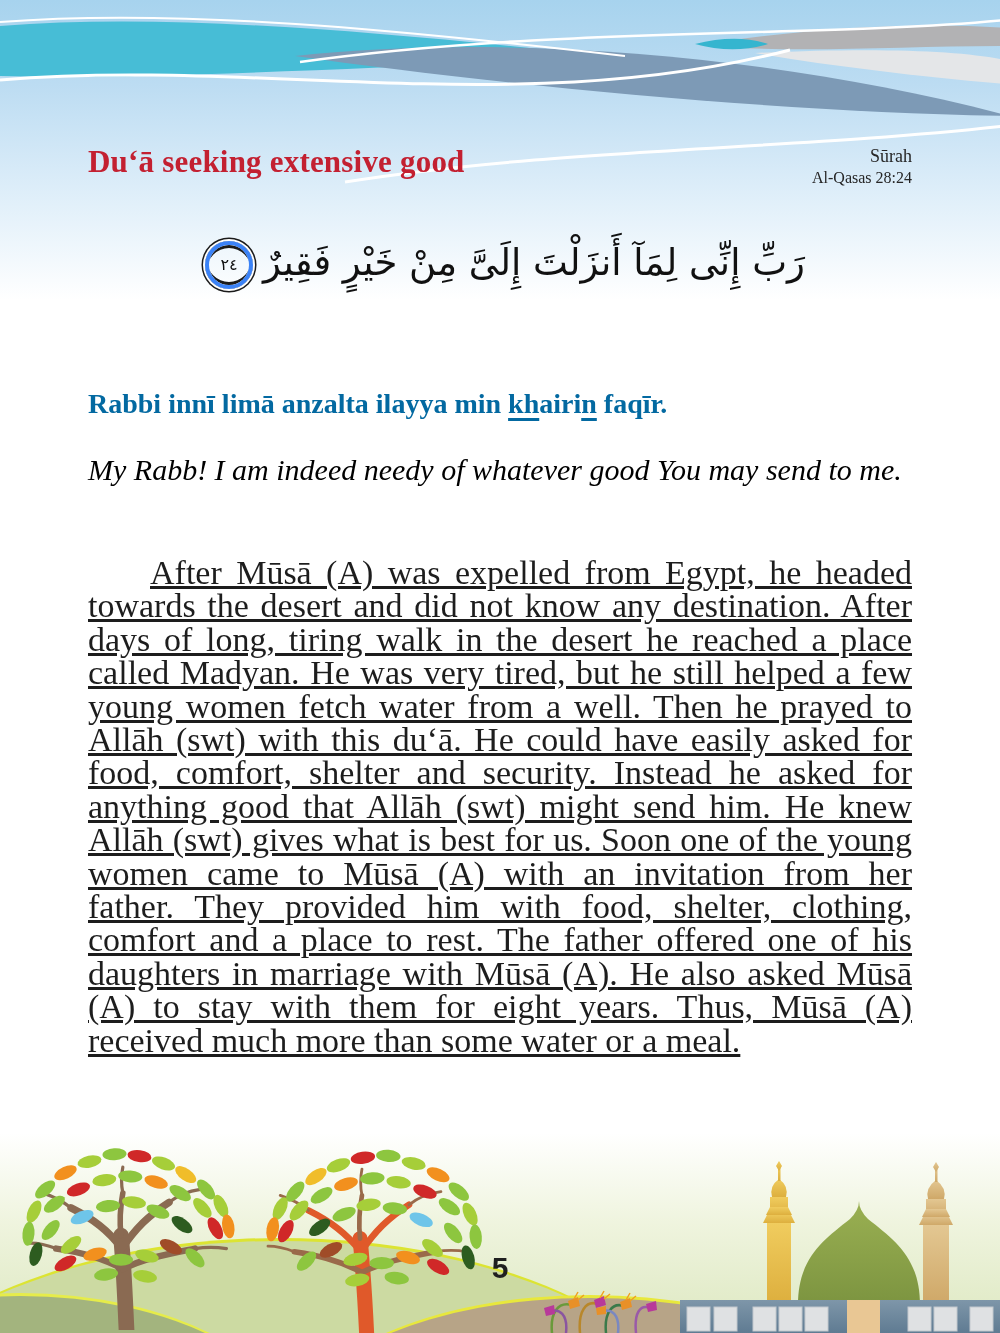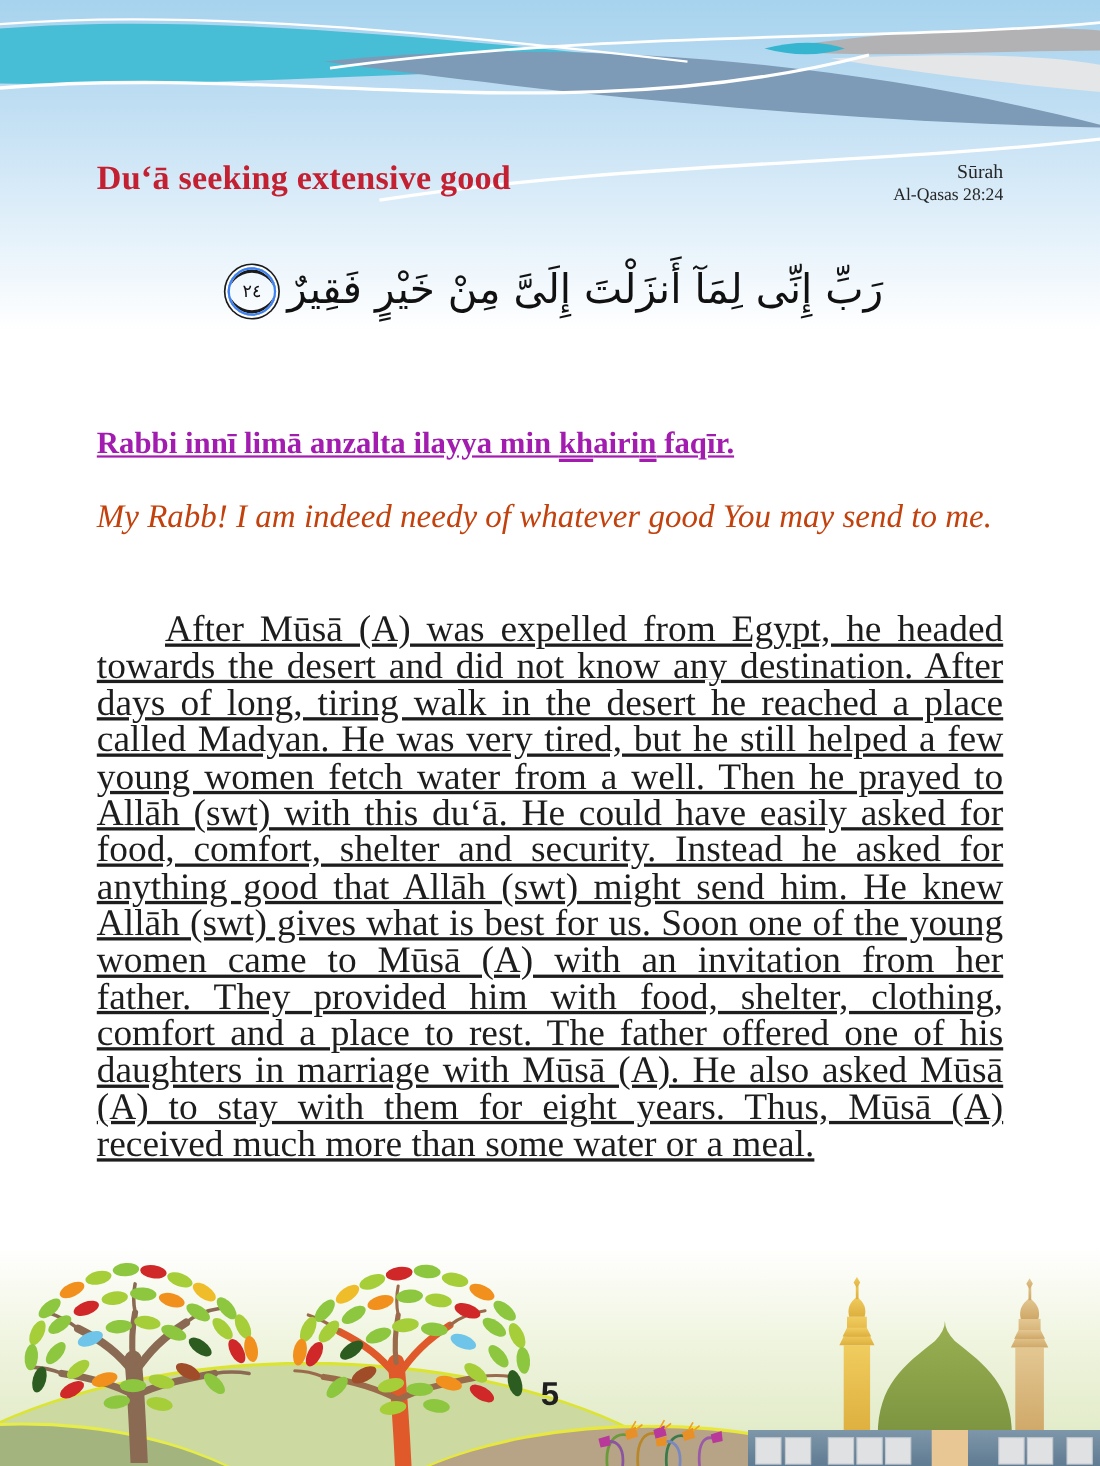--- a/index.html
+++ b/index.html
@@ -14,28 +14,28 @@
   .title-row{position:absolute;top:104px;left:88px;right:88px;display:flex;justify-content:space-between;align-items:flex-start;z-index:2;margin-top:40px;}
   .page-title{color:#c32031;font-weight:bold;font-size:31px;letter-spacing:.2px;}
   .surah-block{text-align:right;color:#262626;line-height:1.2;margin-top:2px;}
   .surah-label{font-size:18px;}
   .surah-ref{font-size:16px;font-weight:normal;}
 
   
   .arabic-line{position:absolute;top:232px;left:60px;right:60px;text-align:center;direction:rtl;
     font-family:"DejaVu Sans", sans-serif;font-size:37px;color:#111;z-index:2;line-height:1.7;}
   .ayah-badge{display:inline-block;vertical-align:middle;width:40px;height:40px;line-height:40px;
-    font-size:16px;text-align:center;color:#111;border:2px solid #3b82f6;border-radius:50%;
+    font-size:16px;text-align:center;color:#111;border:4px solid #3b82f6;border-radius:50%;
     box-shadow:0 0 0 2px #fff,0 0 0 3.5px #1a1a1a, inset 0 5px 0 -2px #1a1a1a, inset 0 -5px 0 -2px #1a1a1a;
     margin:0 10px;}
 
   
-  .translit{position:absolute;top:388px;left:88px;right:88px;color:#a21caf;font-weight:bold;font-size:28px;z-index:2;text-decoration:underline;}
+  .translit{position:absolute;top:388px;left:88px;right:88px;color:#0369a1;font-weight:bold;font-size:28px;z-index:2;}
   .translit .ul{text-decoration:underline;text-decoration-thickness:2.5px;text-underline-offset:5px;}
-  .translation{position:absolute;top:450px;left:88px;right:84px;font-style:italic;font-size:30px;color:#c2410c;line-height:1.35;z-index:2;}
+  .translation{position:absolute;top:450px;left:88px;right:84px;font-style:italic;font-size:30px;color:#000000;line-height:1.35;z-index:2;}
 
   
   .body-text{position:absolute;top:556px;left:88px;right:88px;z-index:2;color:#1d1d1d;
     font-size:34px;line-height:33.4px;text-align:justify;text-decoration:underline;}
   .body-text p{margin:0 0 11px 0;text-indent:62px;}
 
   
   .footer{position:absolute;left:0;bottom:0;width:1000px;height:200px;overflow:hidden;
     background:linear-gradient(to bottom,#ffffff 0%,#eff4de 45%,#dde8c1 100%);}
   .hill{position:absolute;border-radius:50%;}

